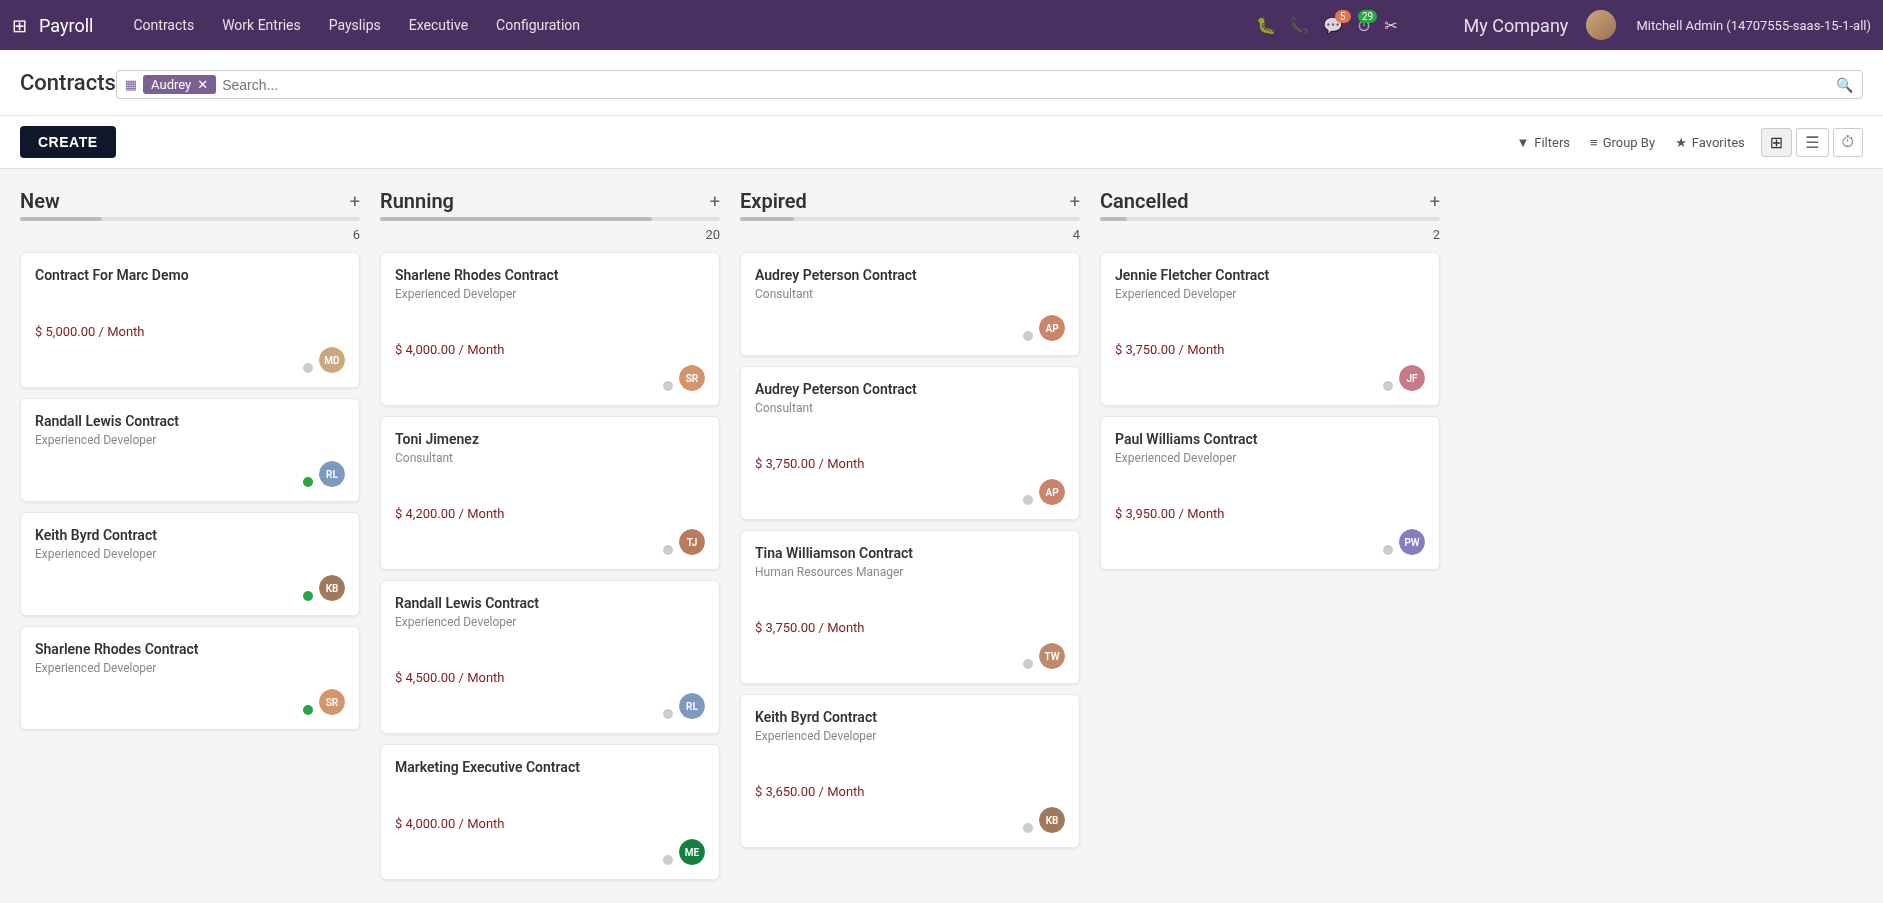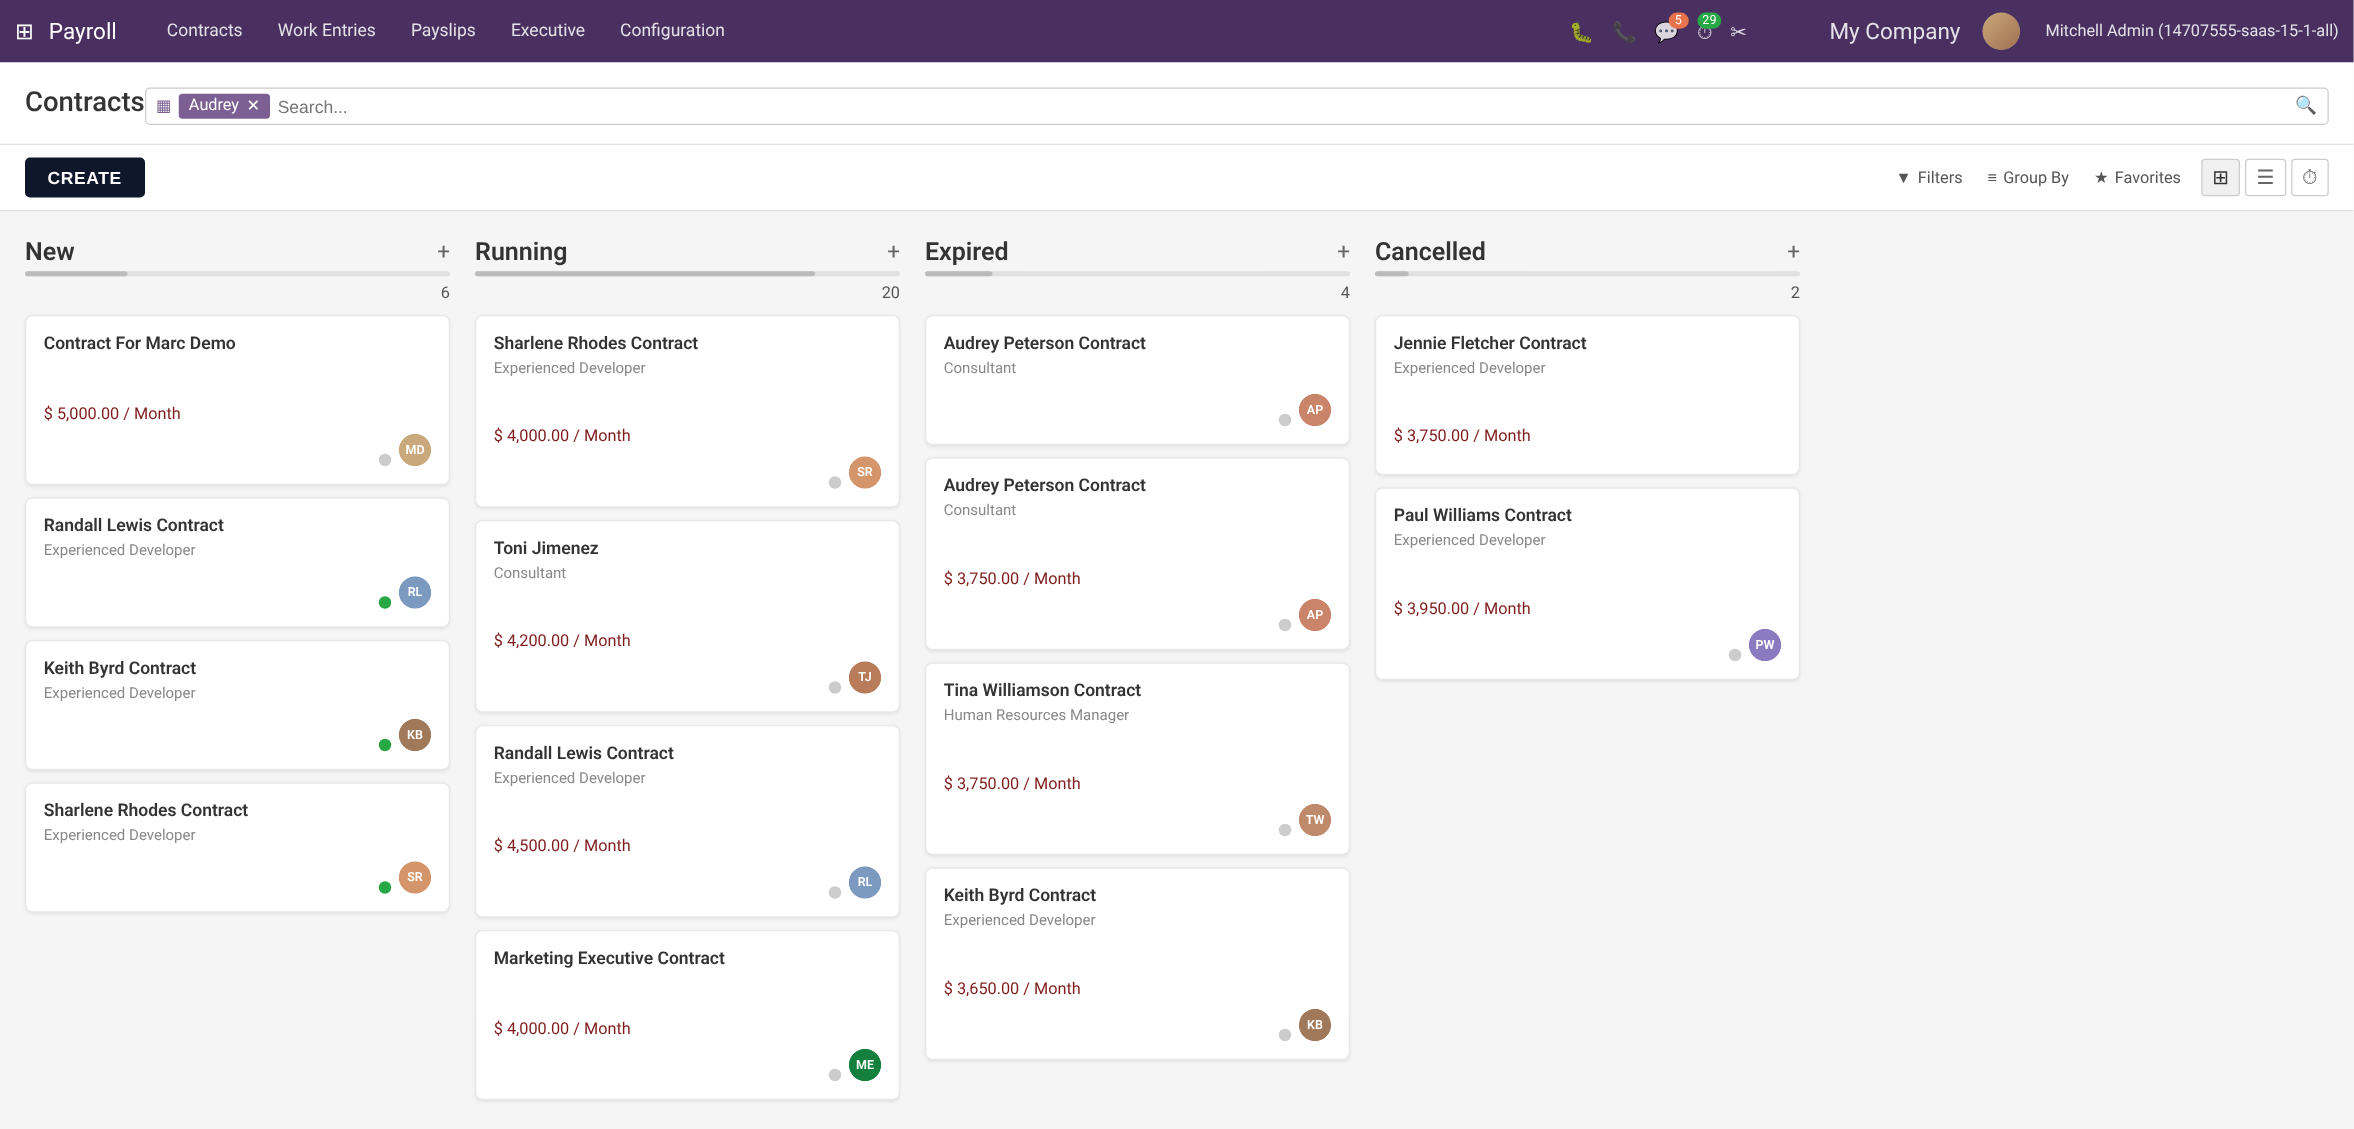--- a/index.html
+++ b/index.html
@@ -393,20 +393,26 @@
     <div class="kanban-progress">
       <div class="kanban-progress-fill" style="width: 8%"></div>
     </div>
     <div class="kanban-count-row">
       <span class="kanban-col-count">2</span>
     </div>
   <div class="kanban-card">
       <div class="card-title">Jennie Fletcher Contract</div>
       <div class="card-subtitle">Experienced Developer</div>
       <div class="card-salary">$ 3,750.00 / Month</div>
+      <div class="card-footer">
+        <div class="card-status-dot dot-grey"></div>
+        <div class="card-avatar">
+          <div class="avatar-circle" style="background:#c97a8a;">JF</div>
+        </div>
+      </div>
     </div>
       <div class="kanban-card">
       <div class="card-title">Paul Williams Contract</div>
       <div class="card-subtitle">Experienced Developer</div>
       <div class="card-salary">$ 3,950.00 / Month</div>
       <div class="card-footer">
         <div class="card-status-dot dot-grey"></div>
         <div class="card-avatar">
           <div class="avatar-circle" style="background:#8a7abf;">PW</div>
         </div>

